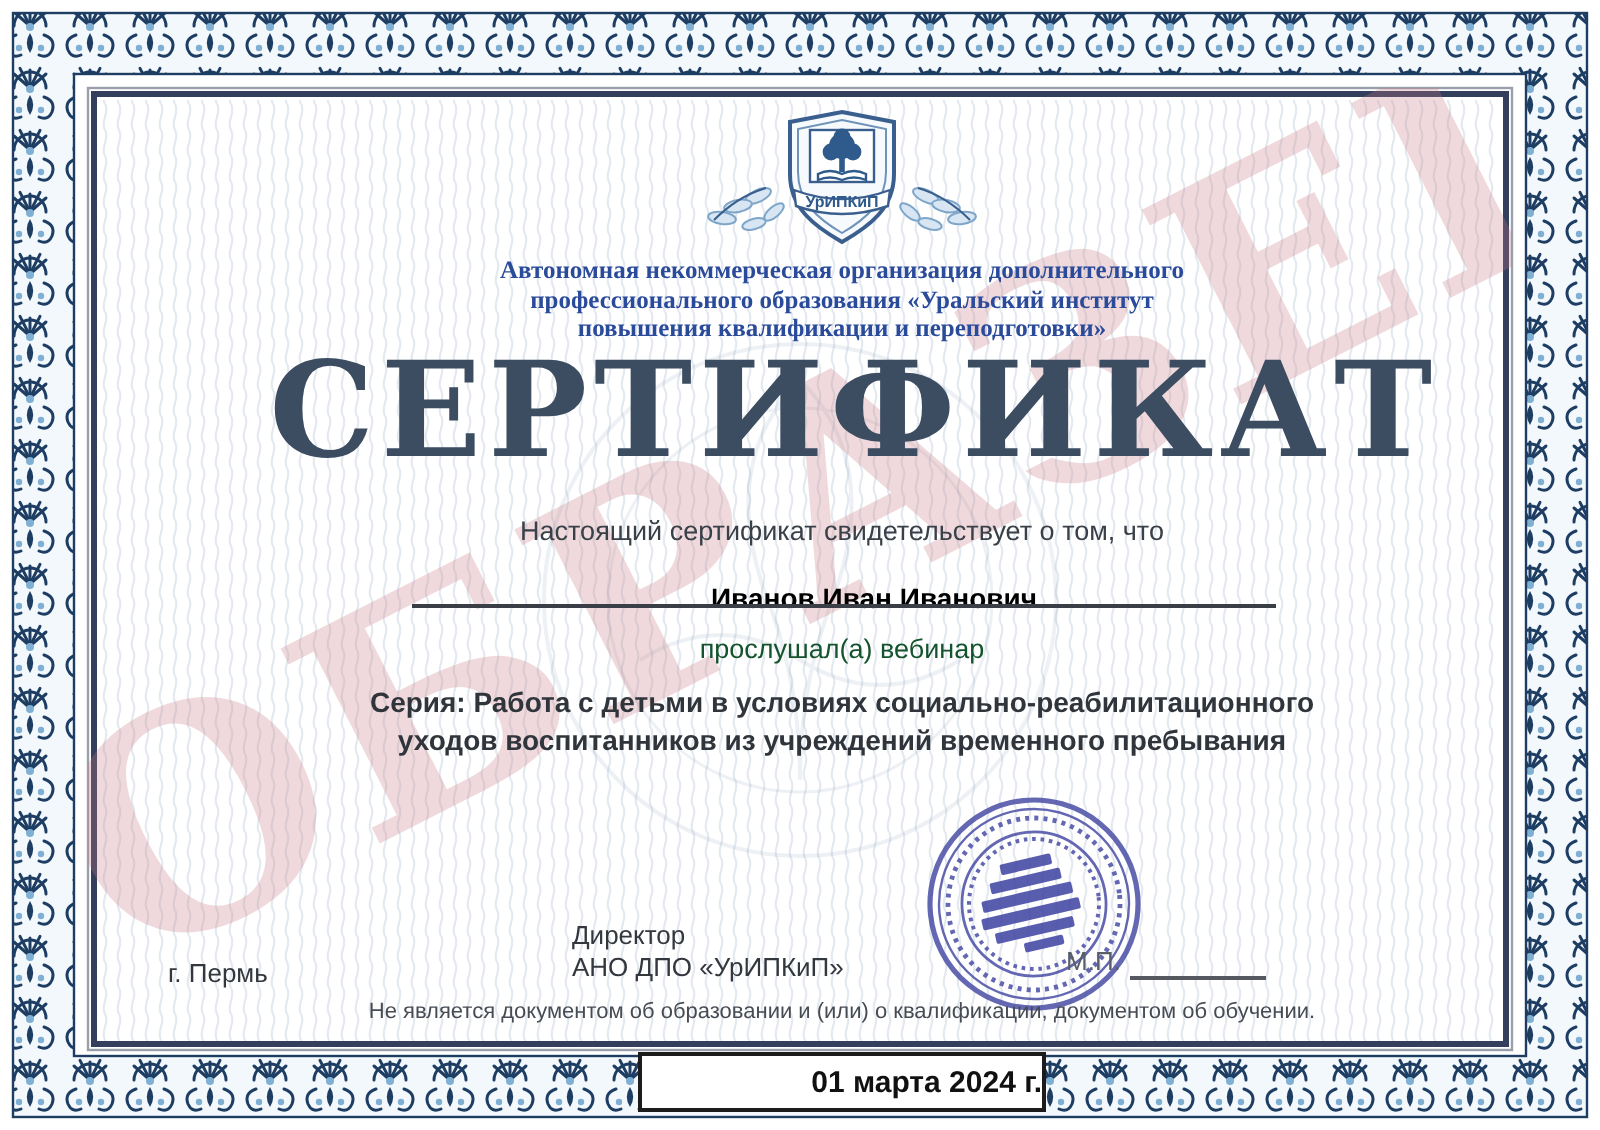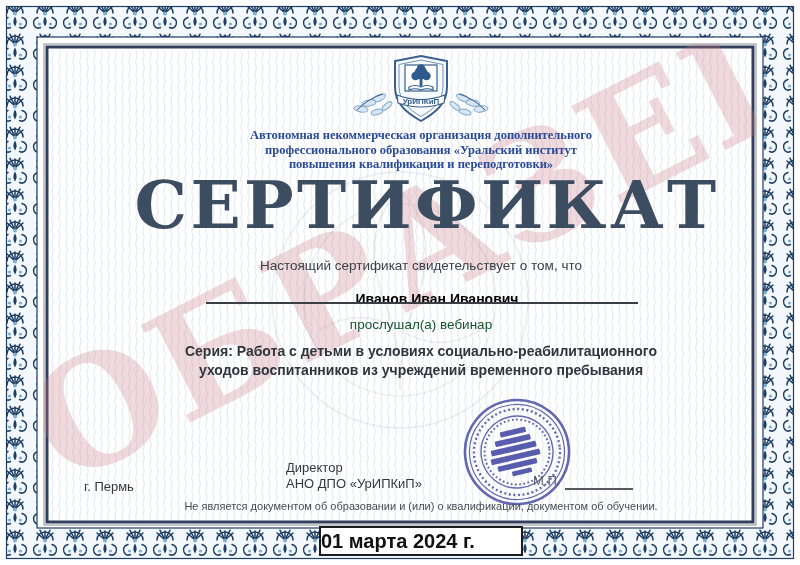--- a/index.html
+++ b/index.html
@@ -42,22 +42,22 @@
   }
   .city{left:63px;top:479px;font-size:13px;color:#33383f;}
   .director{left:265px;top:460px;font-size:13px;line-height:15.5px;color:#33383f;text-align:left;}
   .seal-label{left:512px;top:473px;font-size:13px;color:#5a5f66;}
   .sig-line{left:544px;top:488px;width:68px;height:2px;background:#55595f;}
   .disclaimer{top:500px;font-size:11px;color:#474c54;}
   .stamp-wrap{left:440px;top:396px;width:112px;height:112px;}
   .date-box{
     left:298px;top:526px;width:204px;height:30px;z-index:3;
     background:#ffffff;border:2px solid #1c1c1c;box-sizing:border-box;
-    display:flex;align-items:center;justify-content:flex-start;
-    font-size:20px;font-weight:700;color:#111111;
+    display:flex;align-items:center;justify-content:flex-end;
+    font-size:15px;font-weight:700;color:#111111;
   }
 </style>
 </head>
 <body>
 
 <div class="page">
 
   <svg class="layer" width="800" height="565" aria-hidden="true">
     <defs>
       <pattern id="waves" width="7" height="26" patternUnits="userSpaceOnUse">

